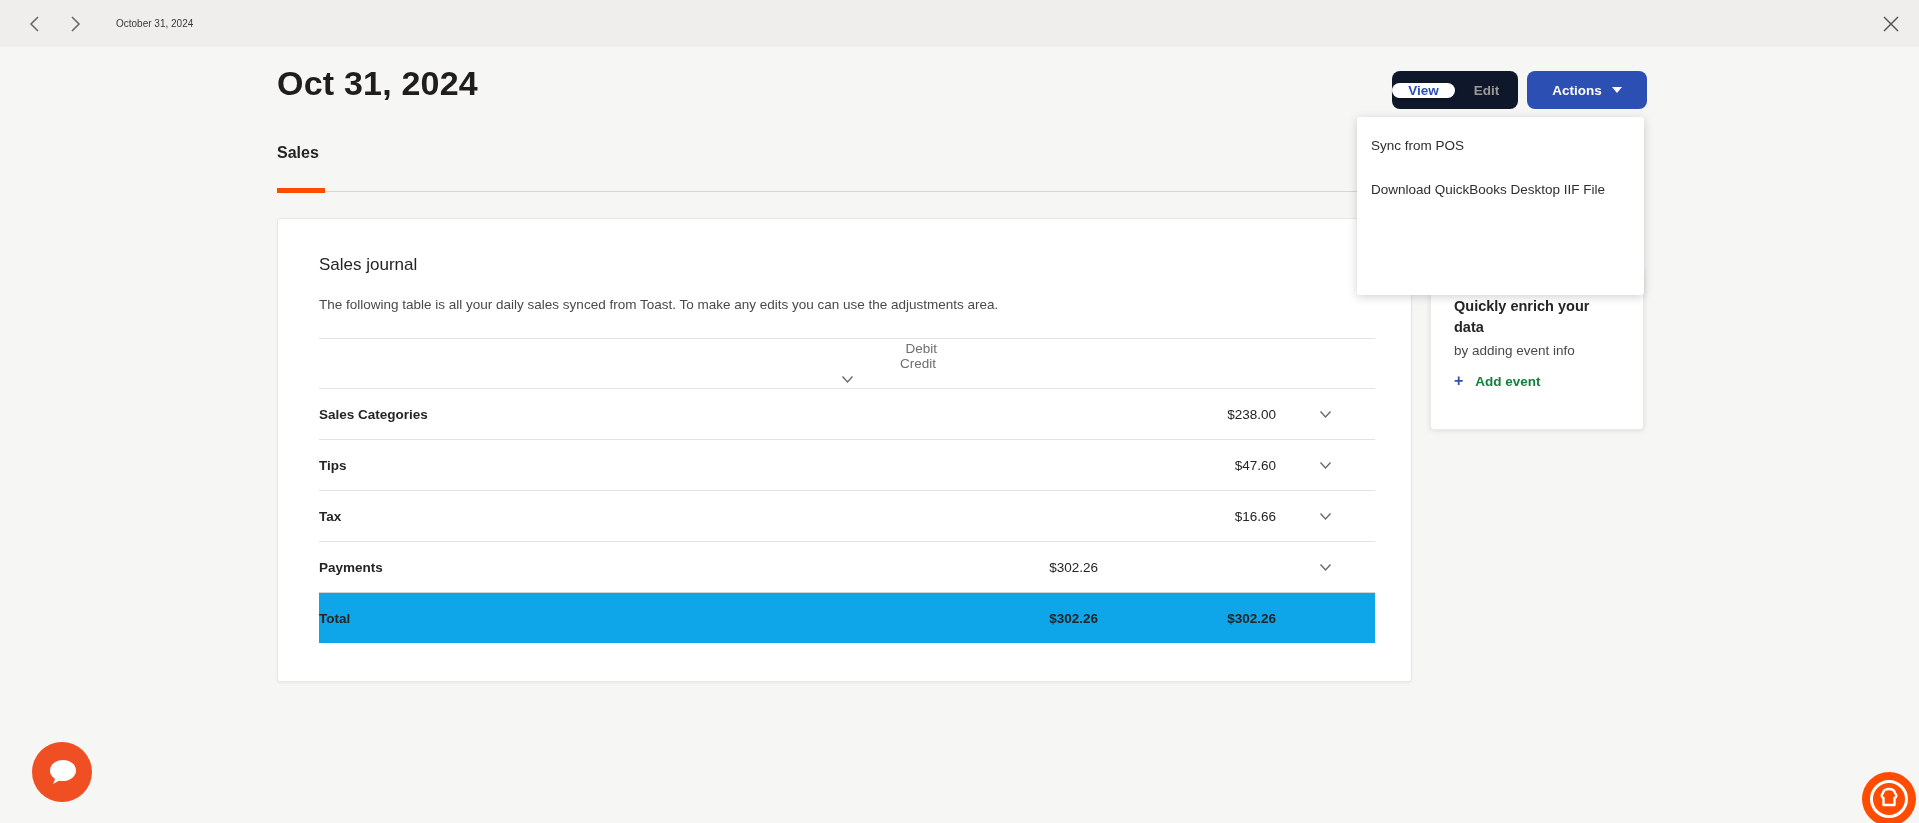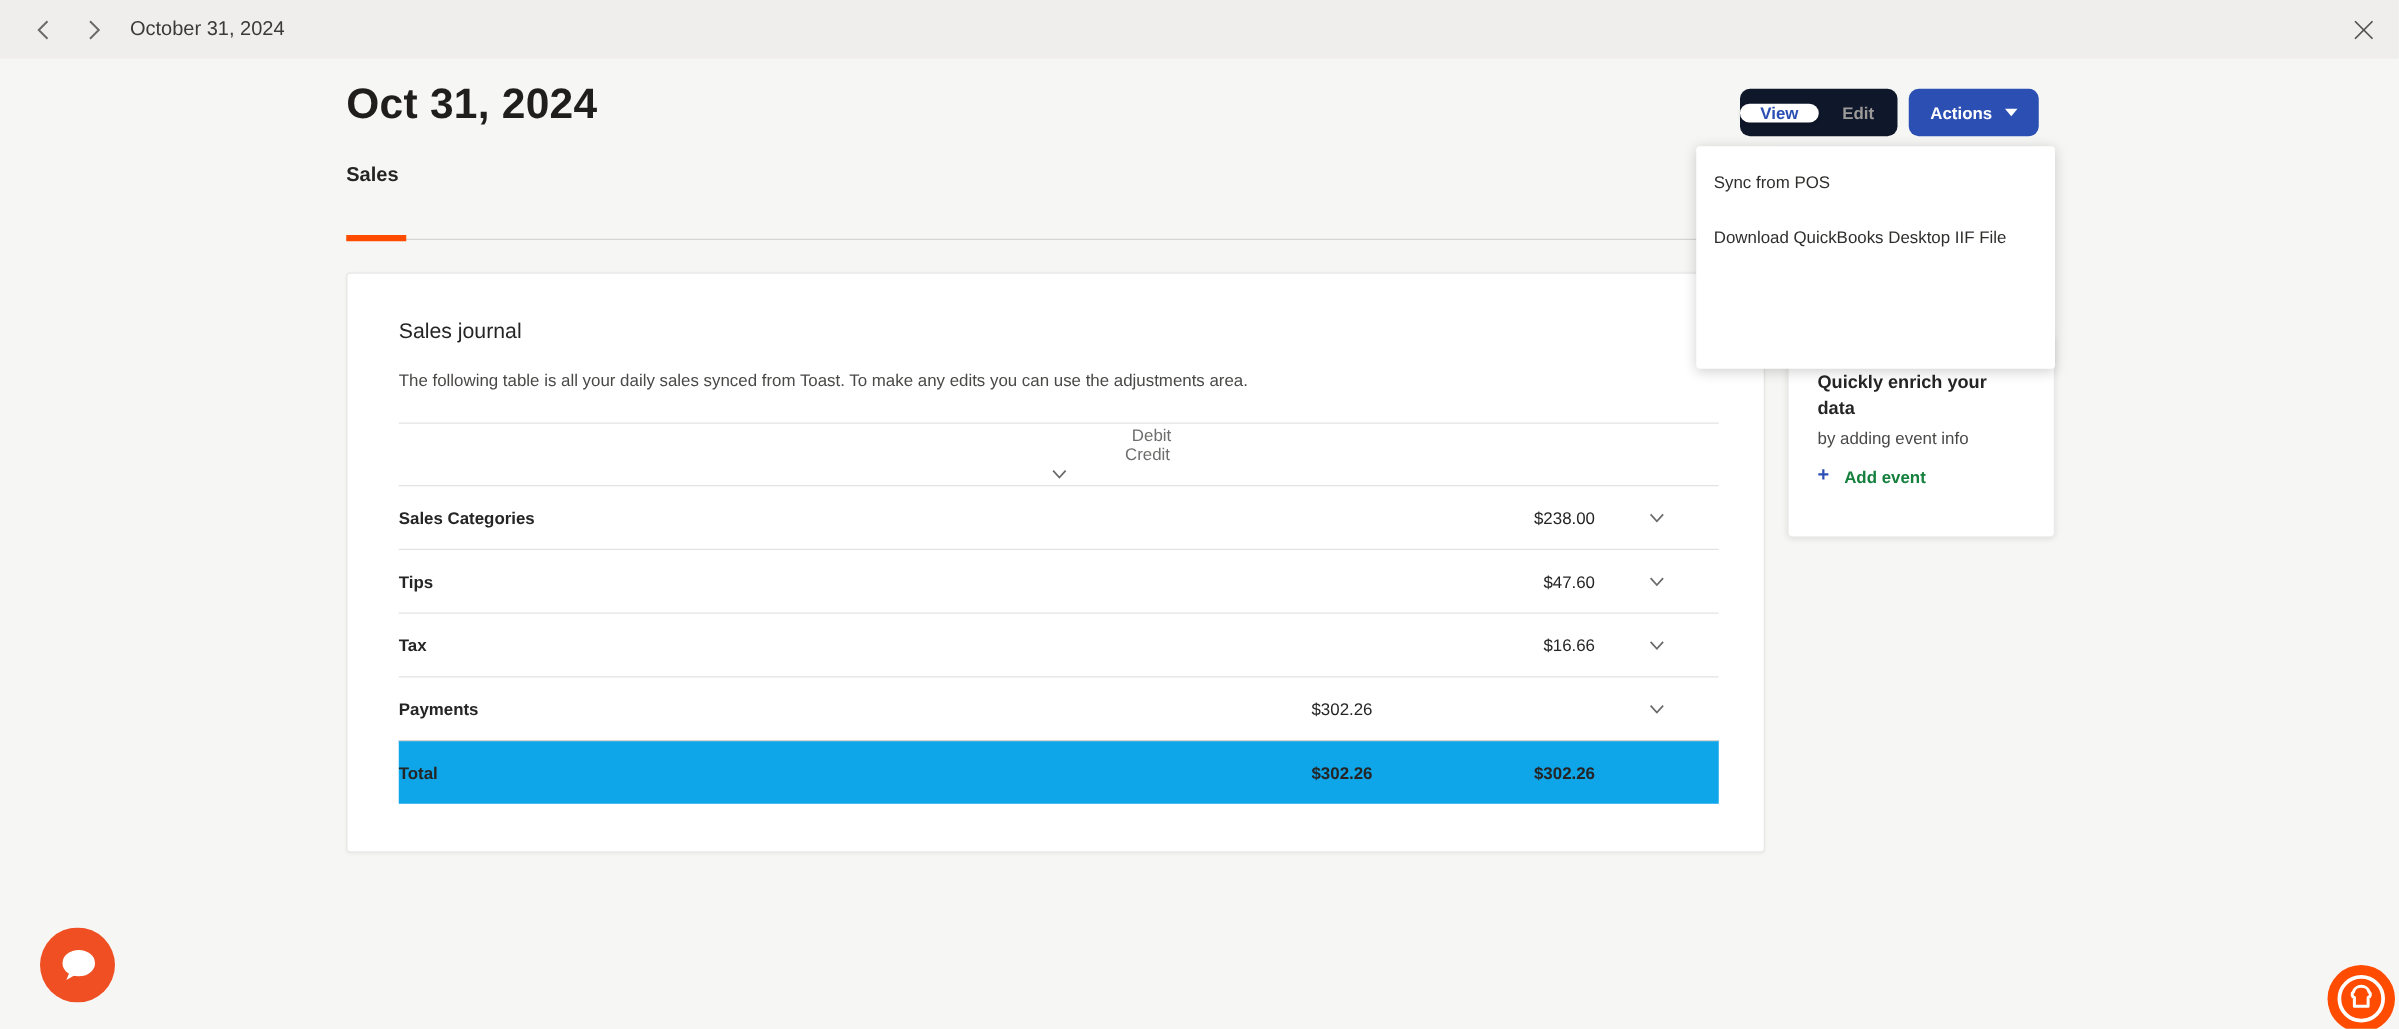--- a/index.html
+++ b/index.html
@@ -16,21 +16,21 @@
     position: absolute; left: 0; top: 0; width: 1919px; height: 47px;
     background: #efeeed;
     display: flex; align-items: center;
   }
   .nav-btn {
     width: 26px; height: 26px; display: flex; align-items: center; justify-content: center;
     cursor: pointer; background: transparent; border: none;
   }
   .nav-btn.prev { margin-left: 22px; }
   .nav-btn.next { margin-left: 14px; }
-  .topbar-date { margin-left: 16px; font-size: 16px; color: #3b3a38; }
+  .topbar-date { margin-left: 28px; font-size: 10px; color: #3b3a38; }
   .close-btn {
     position: absolute; right: 14px; top: 10px; width: 28px; height: 28px;
     display: flex; align-items: center; justify-content: center;
     background: transparent; border: none; cursor: pointer;
   }
 
   
   .page-title {
     position: absolute; left: 277px; top: 64px;
     font-size: 34px; font-weight: 700; color: #1f1e1d; letter-spacing: 0.2px;
@@ -41,37 +41,37 @@
   }
   .seg-btn {
     flex: 1; border: none; background: transparent; border-radius: 8px;
     font-size: 13.5px; font-weight: 700; color: #9b9a99; cursor: pointer;
     font-family: inherit;
   }
   .seg-btn.active {
     background: #ffffff; color: #2b4fb3; box-shadow: 0 1px 3px rgba(0,0,0,0.18);
   }
   .actions-btn {
-    position: absolute; left: 1527px; top: 71px; width: 104px; height: 38px;
+    position: absolute; left: 1527px; top: 71px; width: 120px; height: 38px;
     background: #2b4fb3; border: none; border-radius: 8px; cursor: pointer;
     display: flex; align-items: center; justify-content: center; gap: 10px;
     color: #ffffff; font-size: 13.5px; font-weight: 700; font-family: inherit;
   }
   .caret-down {
     width: 0; height: 0; border-left: 5px solid transparent;
     border-right: 5px solid transparent; border-top: 6px solid #ffffff;
   }
 
   
   .tabbar-line {
     position: absolute; left: 277px; top: 191px; width: 1135px; height: 1px;
     background: #d6d5d4;
   }
   .tab-sales {
-    position: absolute; left: 277px; top: 132px;
+    position: absolute; left: 277px; top: 144px;
     font-size: 16px; font-weight: 700; color: #252525; cursor: pointer;
   }
   .tab-underline {
     position: absolute; left: 277px; top: 188px; width: 48px; height: 5px;
     background: #ff4c00;
   }
 
   
   .card {
     position: absolute; left: 277px; top: 218px; width: 1135px; height: 464px;

